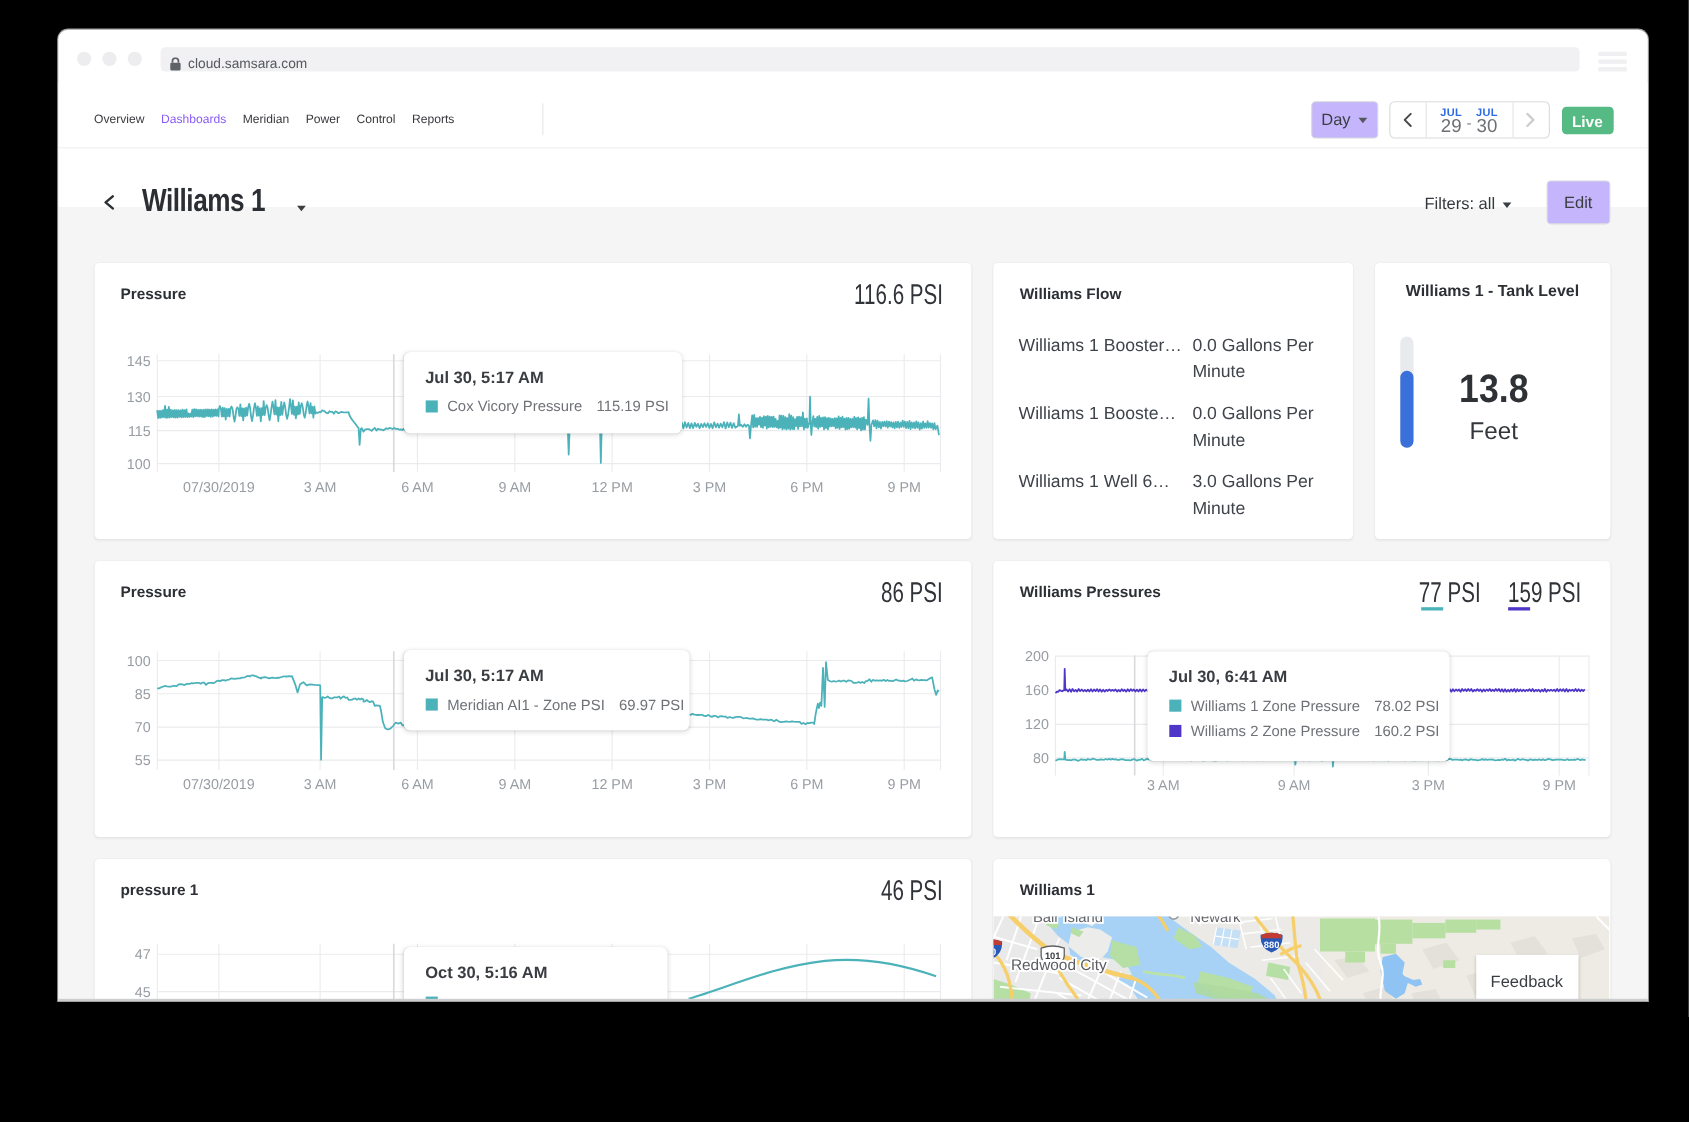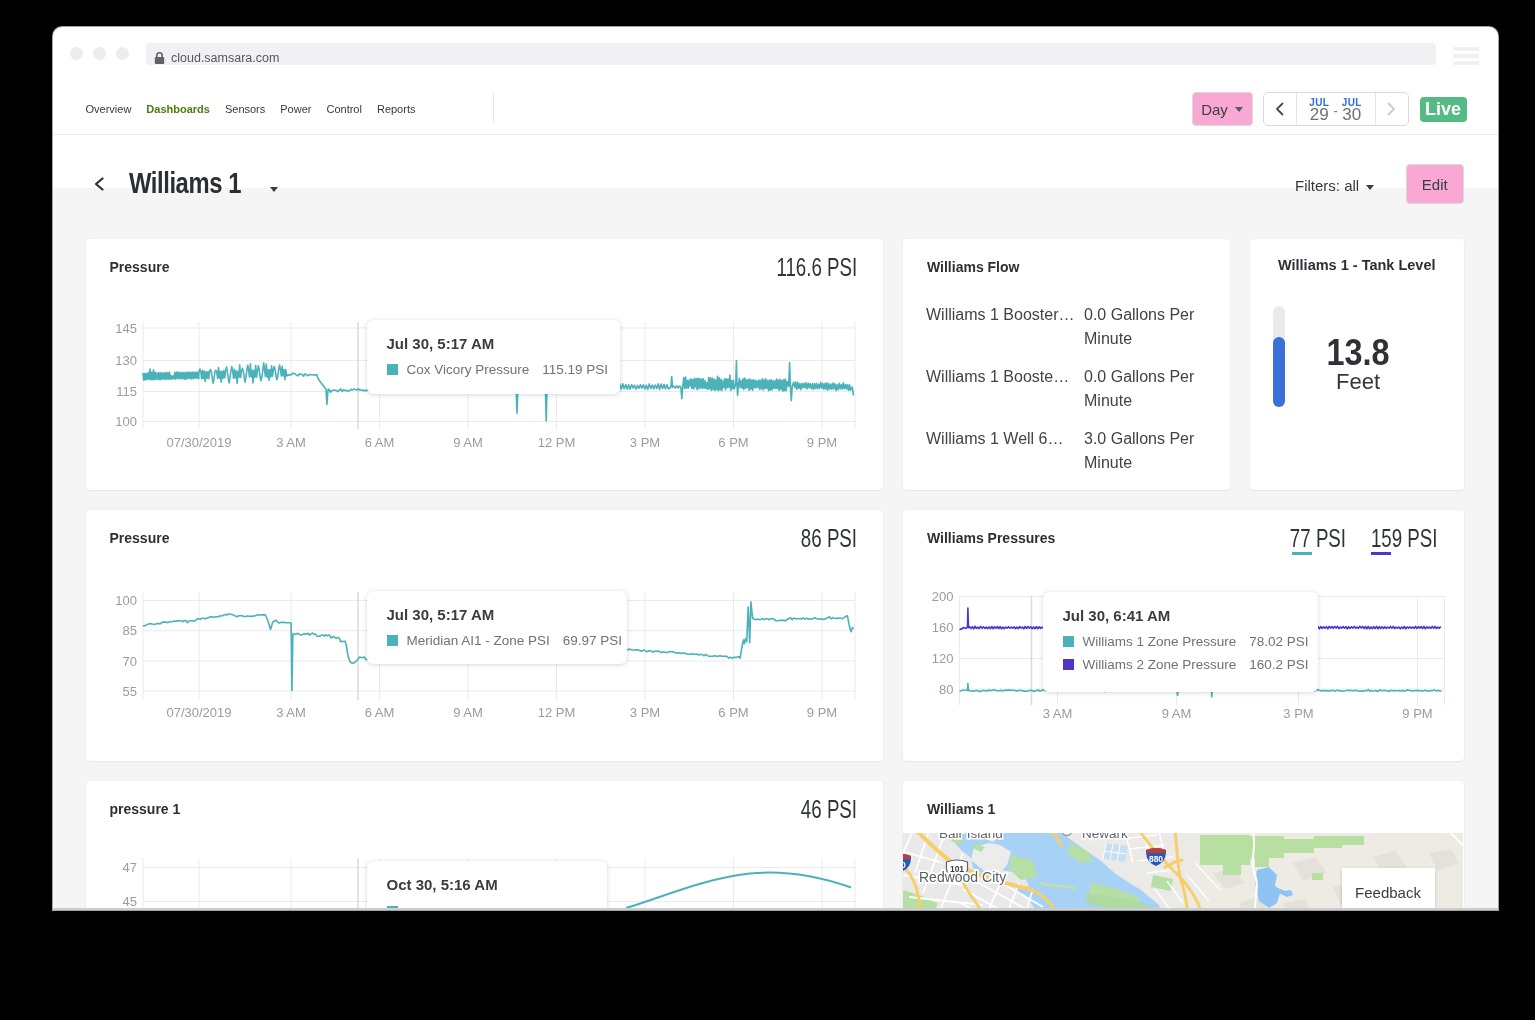--- a/index.html
+++ b/index.html
@@ -7,23 +7,23 @@
   box-shadow:0 0 0 1px rgba(190,190,192,.85); }
 .dot { position:absolute; width:13px; height:13px; border-radius:50%; background:#ededef; top:20px; }
 .urlbar { position:absolute; left:93px; top:16px; width:1290px; height:22px; background:#f1f1f3;
   border-radius:4px; display:flex; align-items:flex-end; padding-left:8px; }
 .urltext { font-size:12.5px; color:#55585c; margin-left:6px; }
 .ham span { position:absolute; left:0; width:26px; height:3.6px; background:#f0f0f2; border-radius:1px; }
 .navbar { position:absolute; left:0; top:48px; width:100%; height:60px; background:#fff;
   border-bottom:1px solid #e9eaec; }
 .nav { position:absolute; left:32.5px; top:4px; height:60px; display:flex; align-items:center; gap:15px;
   font-size:11px; color:#37393d; }
-.nav b { color:#4d7c0f; font-weight:700; }
+.nav b { color:#8b5cf6; font-weight:400; }
 .vsep { position:absolute; left:439.5px; top:19px; width:1px; height:29px; background:#e5e6e8; }
-.btn { background:#f9a8d4; border:1px solid #d8dadc; border-radius:4px; color:#3a3d41;
+.btn { background:#c4b5fd; border:1px solid #d8dadc; border-radius:4px; color:#3a3d41;
   display:flex; align-items:center; justify-content:center; font-size:15px; }
 .caret { display:inline-block; width:0; height:0; border-left:4.5px solid transparent;
   border-right:4.5px solid transparent; border-top:5px solid #43464a; margin-left:7px; vertical-align:middle; }
 .hdr { position:absolute; left:0; top:108px; width:100%; height:53px; background:#fff; z-index:2; }
 .content { position:absolute; left:0; top:161px; width:100%; height:722px; background:#f5f5f6; }
 .card { position:absolute; background:#fff; border-radius:4px; box-shadow:0 1px 2px rgba(40,44,53,.06), 0 0 0 1px rgba(40,44,53,.02); }
 .ctitle { position:absolute; left:24px; top:20px; font-size:14px; font-weight:700; color:#2c2f34; }
 .cval { position:absolute; right:25px; top:13px; font-size:26px; color:#303338; transform:scaleX(0.72); transform-origin:right top; white-space:nowrap; }
 .tt { position:absolute; background:#fff; border-radius:6px; box-shadow:0 1px 5px rgba(30,35,40,.16), 0 0 1px rgba(30,35,40,.12); padding:15px 20px; overflow:hidden; white-space:nowrap; }
 .tth { font-size:15px; font-weight:700; color:#393c40; margin-bottom:10px; }
@@ -49,21 +49,21 @@
   <div class="ham" style="position:absolute;left:1399.5px;top:20px;width:26px;height:20px">
     <span style="top:0"></span>
       <span style="top:7px"></span>
       <span style="top:14px"></span>
   </div>
 
   <div class="navbar">
     <div class="nav">
         <span>Overview</span>
         <b>Dashboards</b>
-        <span>Sensors</span>
+        <span>Meridian</span>
         <span>Power</span>
         <span>Control</span>
         <span>Reports</span>
       </div>
     <div class="vsep"></div>
     <div class="btn" style="position:absolute;left:1138.5px;top:17px;width:61px;height:34px">Day<span class="caret" style="border-top-color:#54575b"></span></div>
     <div style="position:absolute;left:1209.5px;top:17px;width:146px;height:34px;border:1px solid #d8dadc;border-radius:5px;background:#fff;display:flex">
       <div style="width:33px;border-right:1px solid #e2e3e5;display:flex;align-items:center;justify-content:center">
         <svg width="9" height="14" viewBox="0 0 9 14">
             <path d="M7.5 1.5 L2 7 L7.5 12.5" stroke="#46494d" stroke-width="1.8" fill="none" stroke-linecap="round" stroke-linejoin="round"></path>
@@ -79,21 +79,21 @@
             <div style="font-size:10px;font-weight:700;color:#2d6be4;letter-spacing:.3px">JUL</div>
             <div style="font-size:17px;color:#6d7075;line-height:14px">30</div>
           </div>
       </div>
       <div style="flex:1;display:flex;align-items:center;justify-content:center">
         <svg width="9" height="14" viewBox="0 0 9 14">
             <path d="M1.5 1.5 L7 7 L1.5 12.5" stroke="#cbcdd0" stroke-width="2" fill="none" stroke-linecap="round" stroke-linejoin="round"></path>
           </svg>
       </div>
     </div>
-    <div style="position:absolute;left:1366.5px;top:22px;width:47px;height:25px;background:#55ba84;border-radius:4px;display:flex;align-items:center;justify-content:center;color:#fff;font-size:18px;font-weight:700">Live</div>
+    <div style="position:absolute;left:1366.5px;top:22px;width:47px;height:25px;background:#55ba84;border-radius:4px;display:flex;align-items:center;justify-content:center;color:#fff;font-size:14px;font-weight:700">Live</div>
   </div>
 
   <div class="hdr">
     <svg width="12" height="14" viewBox="0 0 12 14" style="position:absolute;left:39.5px;top:42px">
         <path d="M9.5 1.5 L3 7 L9.5 12.5" stroke="#2c2f34" stroke-width="2.2" fill="none" stroke-linecap="round" stroke-linejoin="round"></path>
       </svg>
     <div style="position:absolute;left:75.5px;top:31.5px;font-size:29px;font-weight:700;color:#2b2e33;letter-spacing:-0.5px;transform:scaleX(0.82);transform-origin:left top;white-space:nowrap">Williams 1</div>
     <div class="caret" style="position:absolute;left:210px;top:52px;border-left-width:4.5px;border-right-width:4.5px;border-top-width:5px;border-top-color:#3a3d41"></div>
     <div style="position:absolute;left:1242px;top:42px;font-size:15px;color:#35383c">Filters: all<span class="caret" style="border-top-color:#3a3d41"></span></div>
   </div>
@@ -159,21 +159,21 @@
           <span class="flowval">3.0 Gallons Per Minute</span>
         </div>
     </div>
 
     <div class="card" style="left:1197px;top:51px;width:213.5px;height:251px">
       <div style="position:absolute;left:0;right:0;top:18px;text-align:center;font-size:14.5px;font-weight:700;color:#2c2f34">Williams 1 - Tank Level</div>
       <div style="position:absolute;left:22.5px;top:67px;width:12px;height:101px;border-radius:6px;background:#e8eaed"></div>
       <div style="position:absolute;left:22.5px;top:98px;width:12px;height:70px;border-radius:6px;background:#3b6fd9"></div>
       <div style="position:absolute;left:30px;width:156px;top:99px;text-align:center">
         <div style="font-size:36px;font-weight:700;color:#2e3136;line-height:29px;transform:scaleX(0.9)">13.8</div>
-        <div style="font-size:22px;color:#33363b;line-height:24px;margin-top:3px">Feet</div>
+        <div style="font-size:22px;color:#33363b;line-height:24px;margin-top:13px">Feet</div>
       </div>
     </div>
 
     <div class="card" style="left:32.5px;top:322px;width:797px;height:251px">
       <svg width="797" height="251" viewBox="0 0 797 251" style="position:absolute;left:0;top:0">
 <line x1="57" y1="82" x2="57" y2="190" stroke="#e9ebee" stroke-width="1"></line>
 <line x1="113" y1="82" x2="113" y2="190" stroke="#e9ebee" stroke-width="1"></line>
 <line x1="205" y1="82" x2="205" y2="190" stroke="#e9ebee" stroke-width="1"></line>
 <line x1="293.5" y1="82" x2="293.5" y2="190" stroke="#e9ebee" stroke-width="1"></line>
 <line x1="382" y1="82" x2="382" y2="190" stroke="#e9ebee" stroke-width="1"></line>

